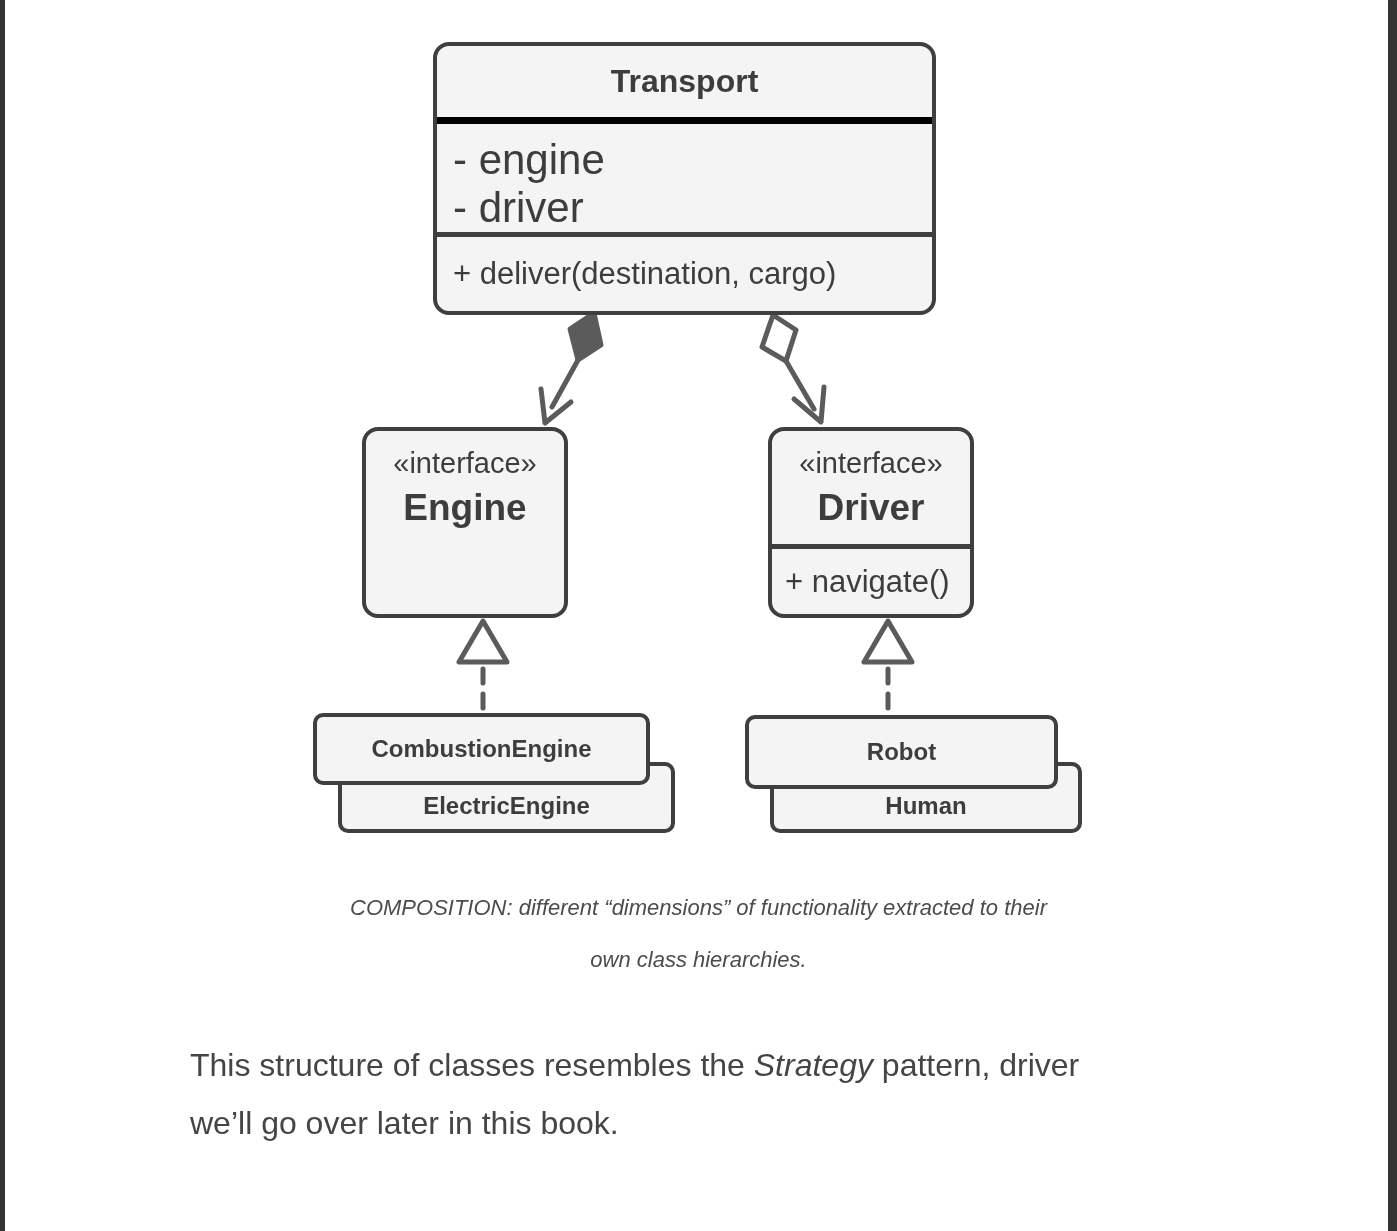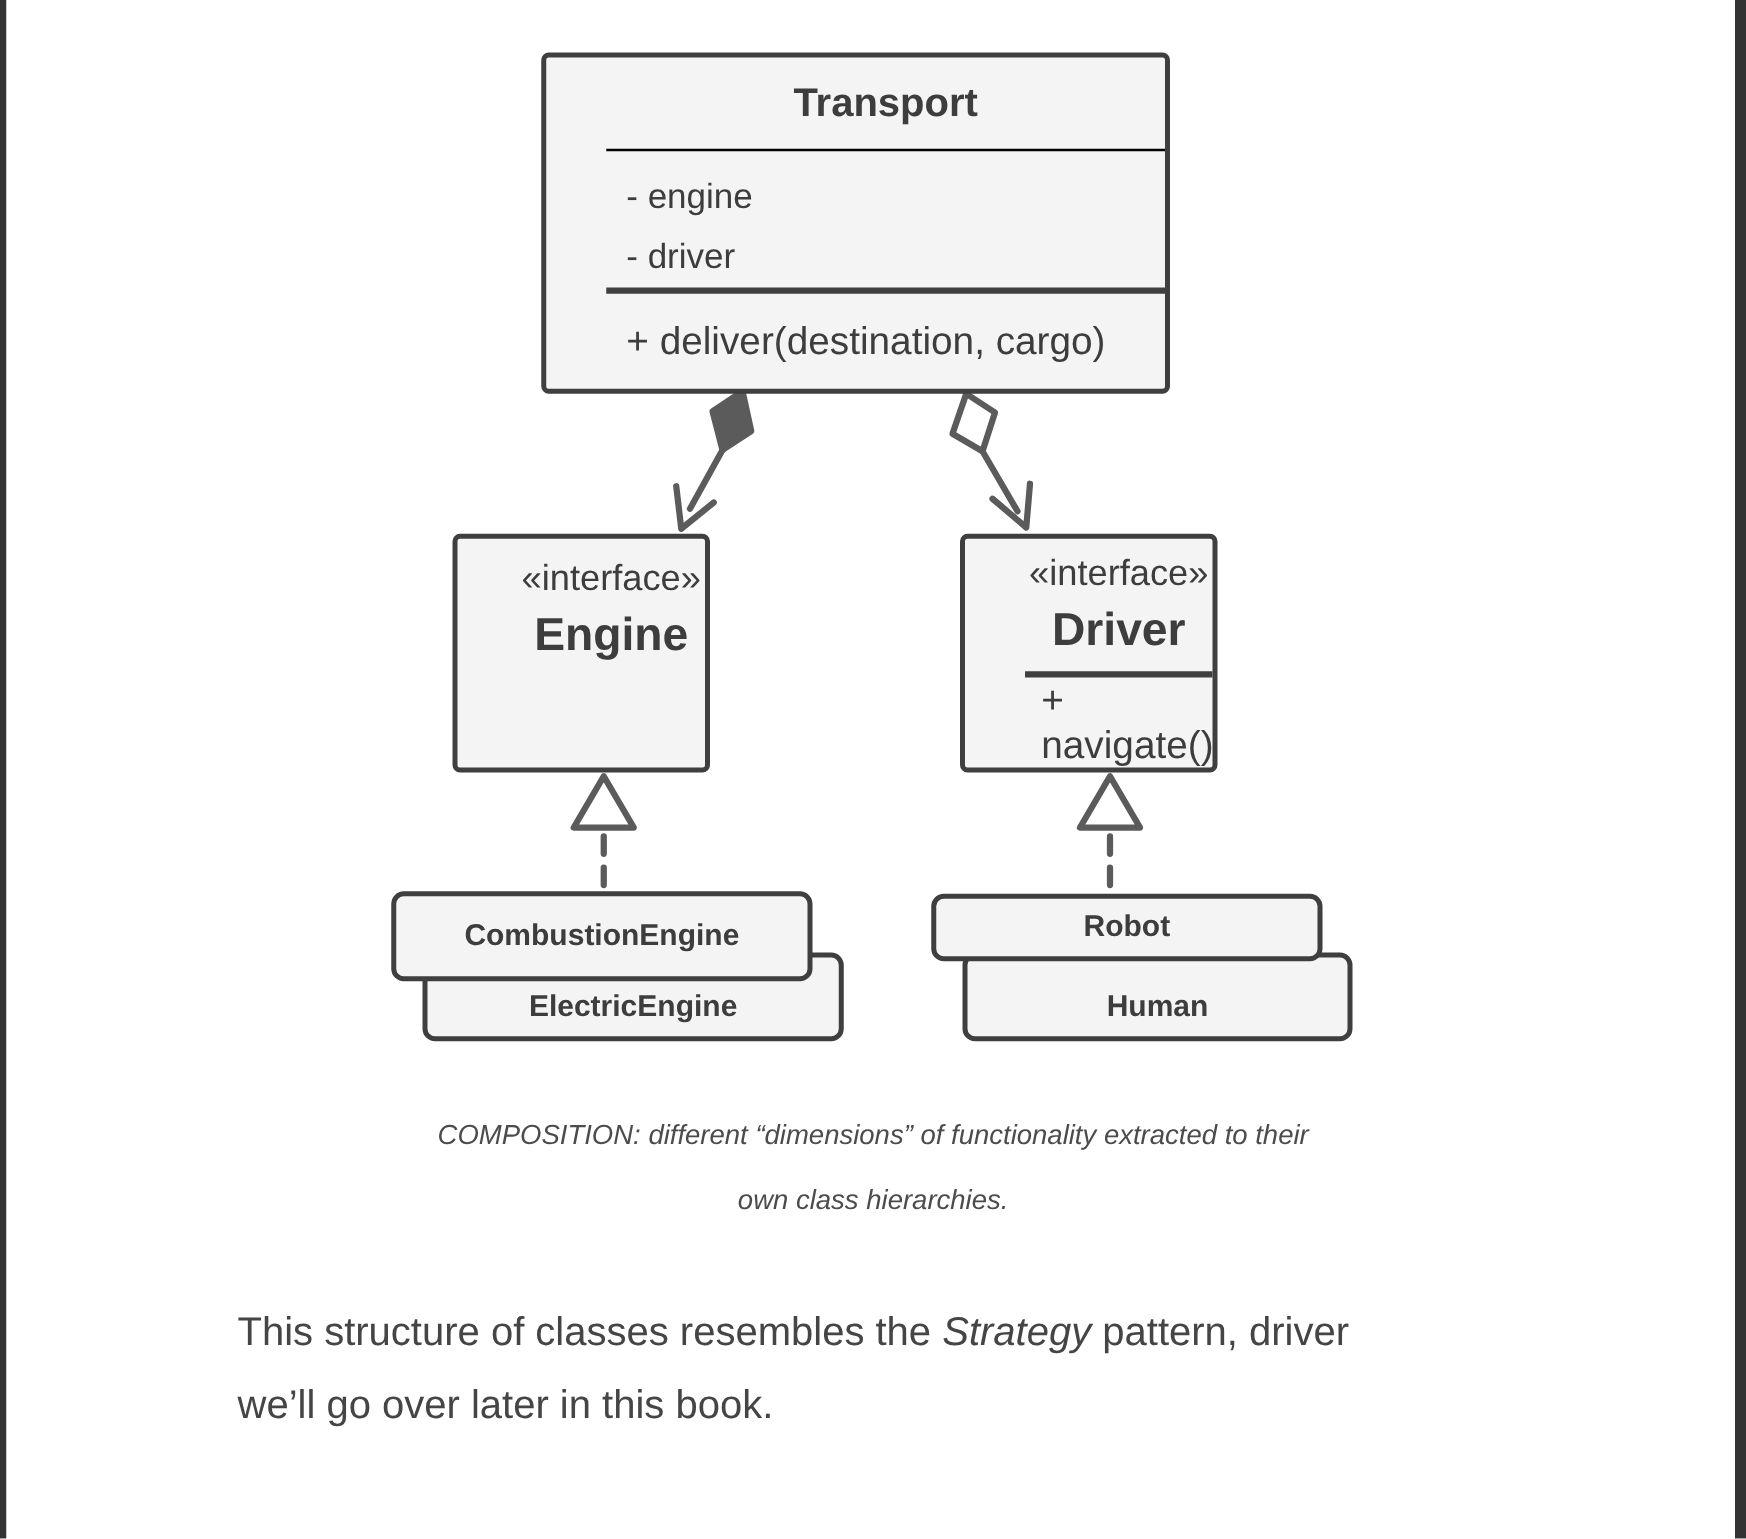--- a/index.html
+++ b/index.html
@@ -27,38 +27,37 @@
   .connectors {
     position: absolute;
     left: 0; top: 0;
     pointer-events: none;
   }
 
   .uml-class {
     position: absolute;
     background: #f4f4f4;
     border: 4px solid #3f3f3f;
-    border-radius: 6px;
+    border-radius: 16px;
     box-sizing: border-box;
     color: #3d3d3d;
     display: flex;
     flex-direction: column;
-    padding-left: 48px;
   }
   .transport { left: 433px; top: 42px; width: 503px; height: 273px; }
   .transport .uml-title {
     height: 73px;
     display: flex; align-items: center; justify-content: center;
     font-weight: bold; font-size: 32px;
   }
   .transport .uml-attrs {
-    border-top: 2px solid #000000;
+    border-top: 7px solid #000000;
     flex: 1;
     padding: 12px 16px 0 16px;
-    font-size: 28px;
+    font-size: 42px;
     line-height: 48px;
   }
   .transport .uml-methods {
     border-top: 5px solid #3f3f3f;
     height: 76px;
     display: flex; align-items: center;
     padding: 0 16px;
     font-size: 31px;
   }
 
@@ -89,21 +88,21 @@
     box-sizing: border-box;
     display: flex; align-items: center; justify-content: center;
     font-weight: bold;
     font-size: 24px;
     color: #3d3d3d;
   }
   .impl.front { z-index: 2; }
   .impl.back  { z-index: 1; padding-top: 16px; }
   .impl-combustion { left: 313px; top: 713px; width: 337px; height: 72px; }
   .impl-electric   { left: 338px; top: 762px; width: 337px; height: 71px; }
-  .impl-robot      { left: 745px; top: 715px; width: 313px; height: 54px; }
+  .impl-robot      { left: 745px; top: 715px; width: 313px; height: 74px; }
   .impl-human      { left: 770px; top: 762px; width: 312px; height: 71px; }
 
   .figure-caption {
     position: absolute;
     left: 0; right: 0;
     top: 882px;
     text-align: center;
     font-style: italic;
     font-size: 22px;
     line-height: 52px;

